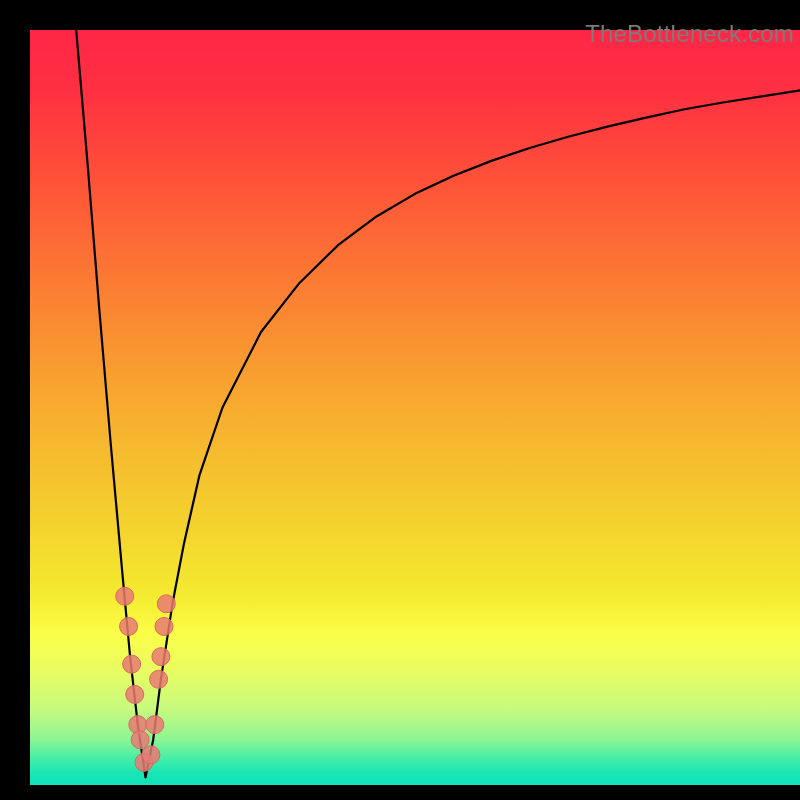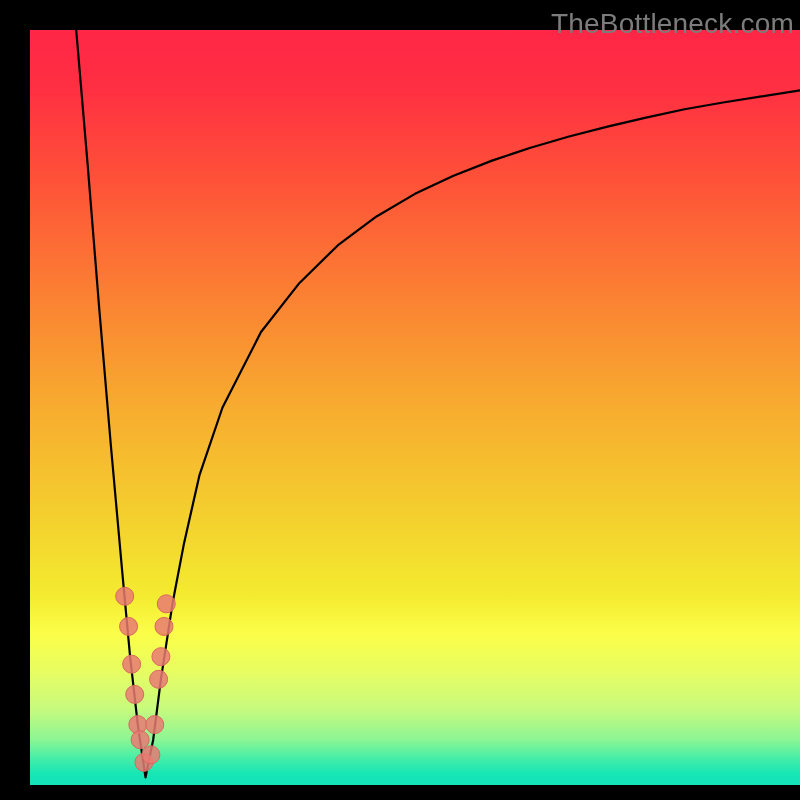--- a/index.html
+++ b/index.html
@@ -27,24 +27,24 @@
   .gradient-bg {
     position: absolute;
     inset: 0;
   }
   svg.curve-layer {
     position: absolute;
     inset: 0;
   }
   .watermark {
     position: absolute;
-    top: 8px;
+    top: 20px;
     right: 6px;
     color: #7c7c7c;
-    font-size: 28px;
+    font-size: 24px;
     font-weight: 400;
     letter-spacing: 0.2px;
     user-select: none;
   }
 </style>
 </head>
 <body>
 
 <div class="stage">
 

